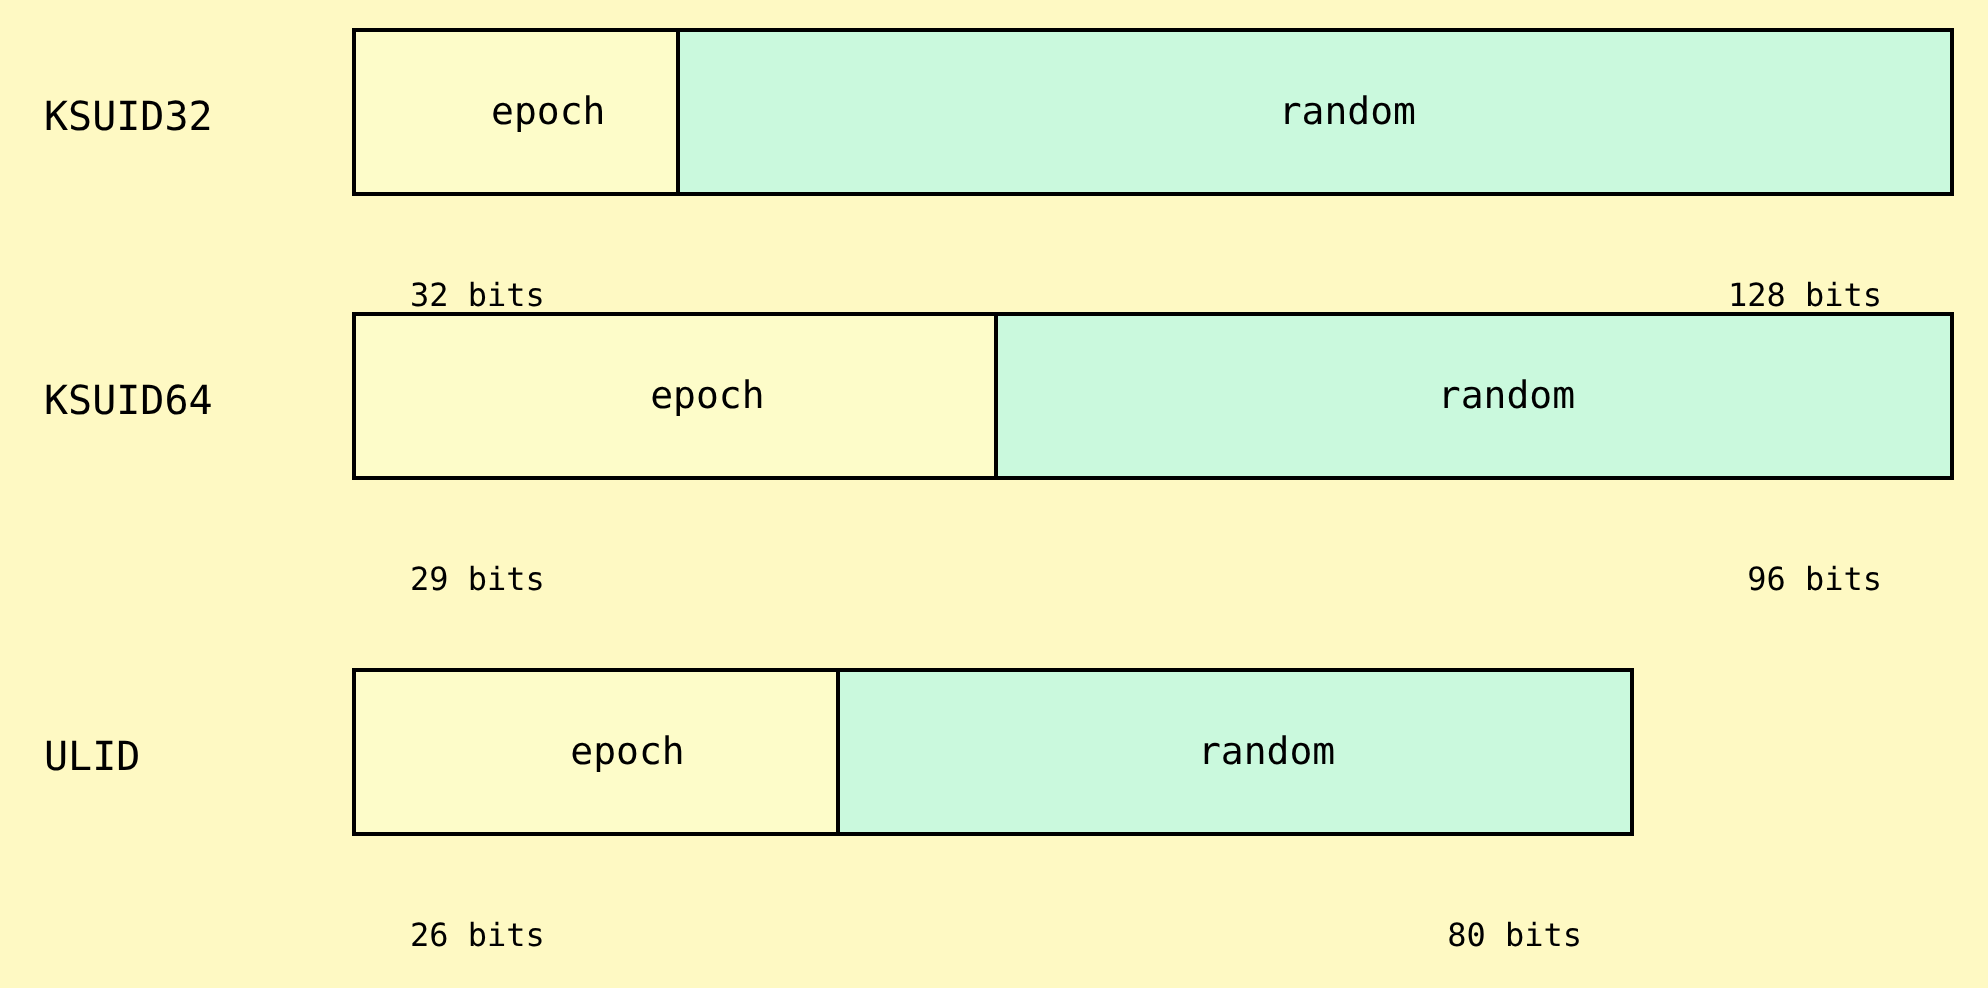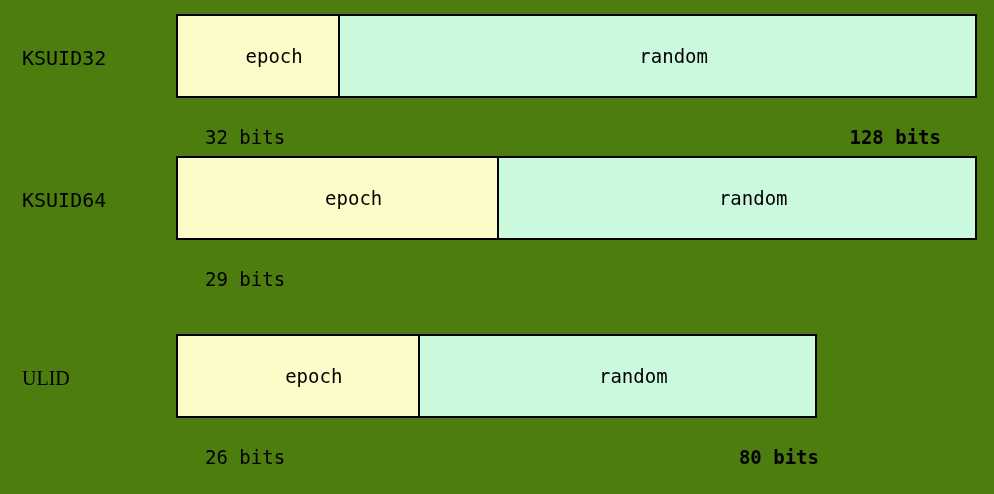--- a/index.html
+++ b/index.html
@@ -12,21 +12,21 @@
     height: 494px;
     font-family: "DejaVu Sans Mono", "Liberation Mono", monospace;
     -webkit-font-smoothing: antialiased;
   }
 
   #diagram {
     position: relative;
     width: 994px;
     height: 494px;
     overflow: hidden;
-    background: #4d7c0f;
+    background: #fef9c3;
   }
 
   
   .row {
     position: absolute;
     left: 0;
     width: 994px;
   }
 
   .row-label {
@@ -67,27 +67,28 @@
 
   .field-random {
     background: #caf9dd;
     border-left: 2px solid #000000;
     text-align: center;
   }
 
   
   .caption {
     position: absolute;
-    font-size: 19px;
+    font-size: 16px;
     color: #000000;
     white-space: nowrap;
     line-height: 1;
+    margin-top: 12px;
   }
   .caption-left  { text-align: left; }
-  .caption-right { text-align: right; font-weight: bold; }
+  .caption-right { text-align: right; }
 </style>
 </head>
 <body>
 
 <div id="diagram">
 
   <div class="row" style="top:0px;height:160px;">
 
     <div class="row-label" style="top:48px;">KSUID32</div>
 
@@ -113,33 +114,34 @@
       <div class="field field-epoch" style="width:321px;">
         <span>epoch</span>
       </div>
       <div class="field field-random" style="width:480px;">
         <span>random</span>
       </div>
     </div>
 
     <div class="caption caption-left" style="left:205px; top:128px;">29 bits</div>
 
+    <div class="caption caption-right" style="left:700px; width:241px; top:128px;">96 bits</div>
   </div>
 
   <div class="row" style="top:320px;height:174px;">
 
-    <div class="row-label" style="top:48px;font-family:Liberation Serif, serif;">ULID</div>
+    <div class="row-label" style="top:48px;">ULID</div>
 
     <div class="bar" style="left:176px; top:14px; width:641px;">
       <div class="field field-epoch" style="width:241px;">
         <span>epoch</span>
       </div>
       <div class="field field-random" style="width:400px;">
         <span>random</span>
       </div>
     </div>
 
     <div class="caption caption-left" style="left:205px; top:128px;">26 bits</div>
 
-    <div class="caption caption-right" style="left:578px; width:241px; top:128px;">80 bits</div>
+    <div class="caption caption-right" style="left:550px; width:241px; top:128px;">80 bits</div>
   </div>
 
 </div>
 
 </body></html>

